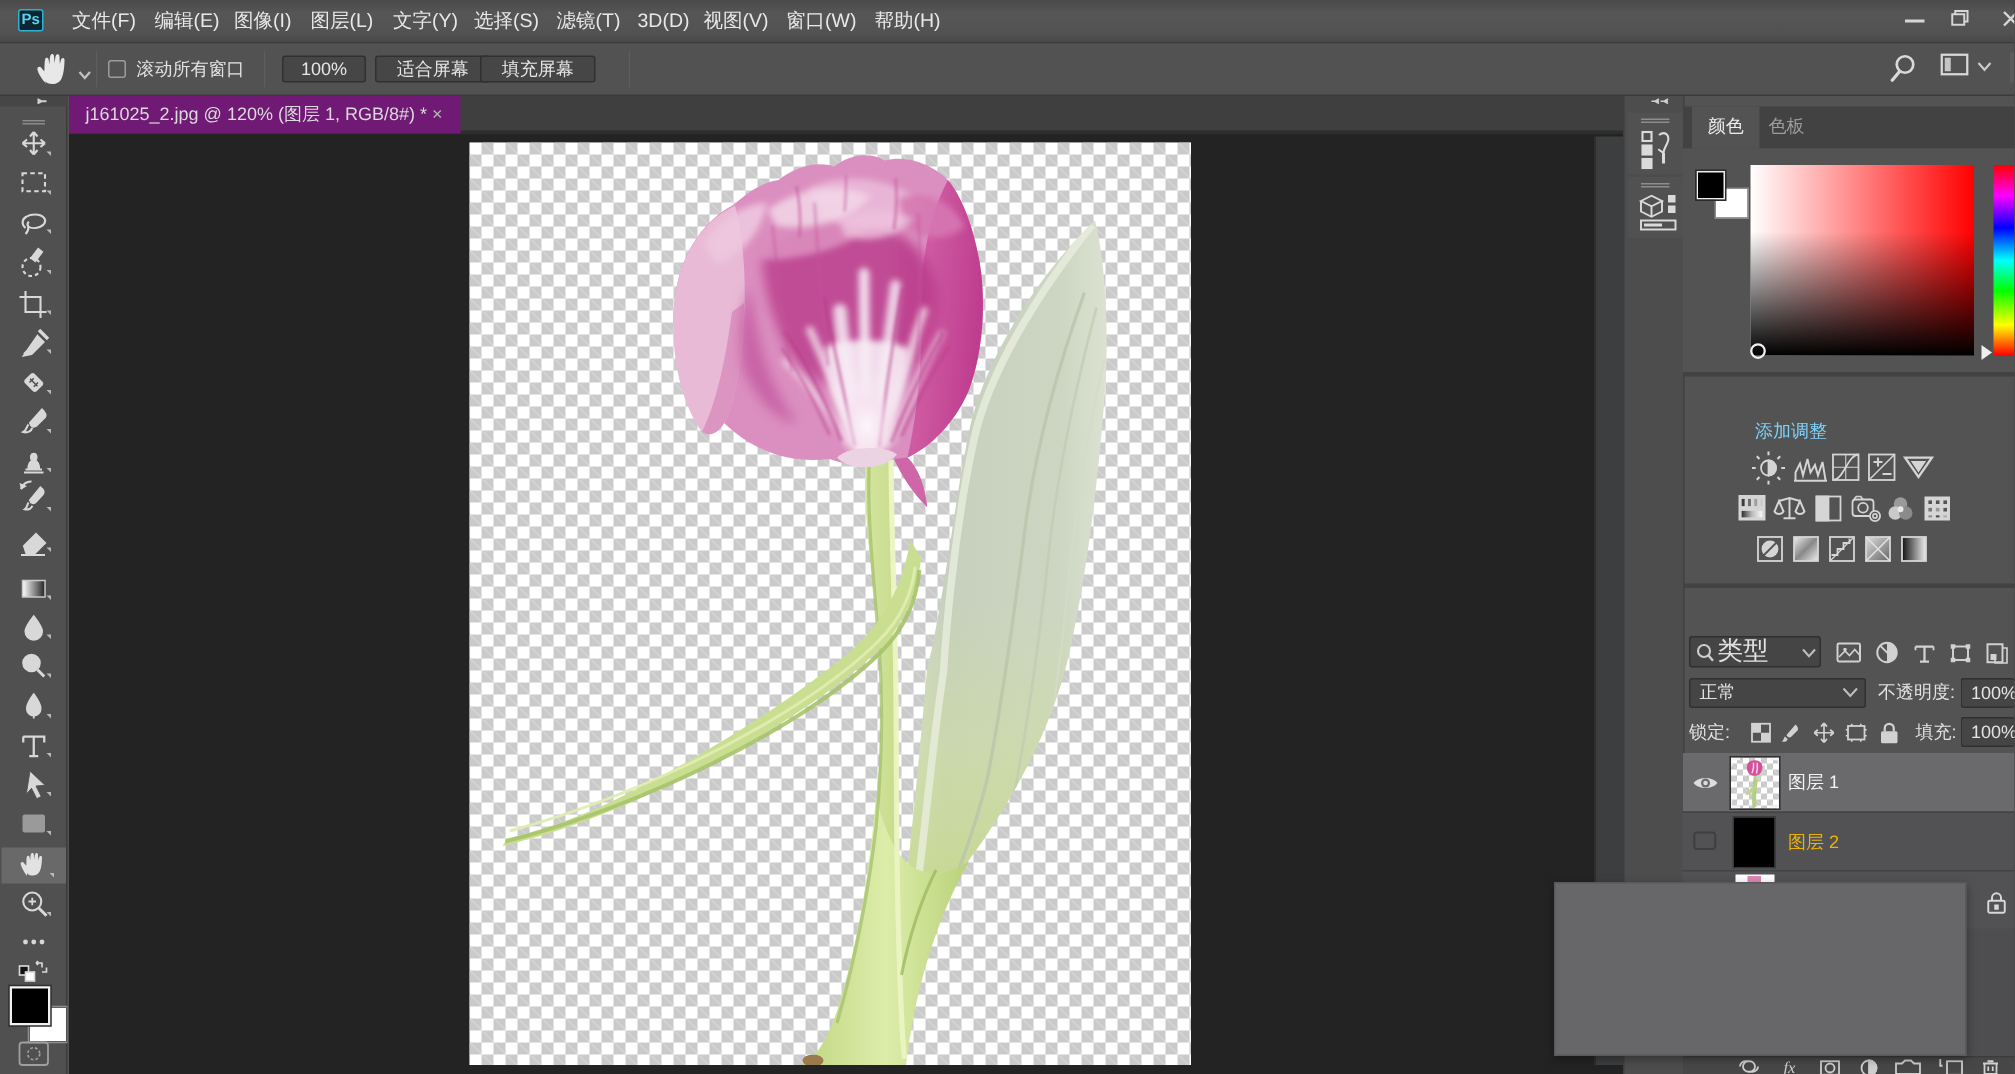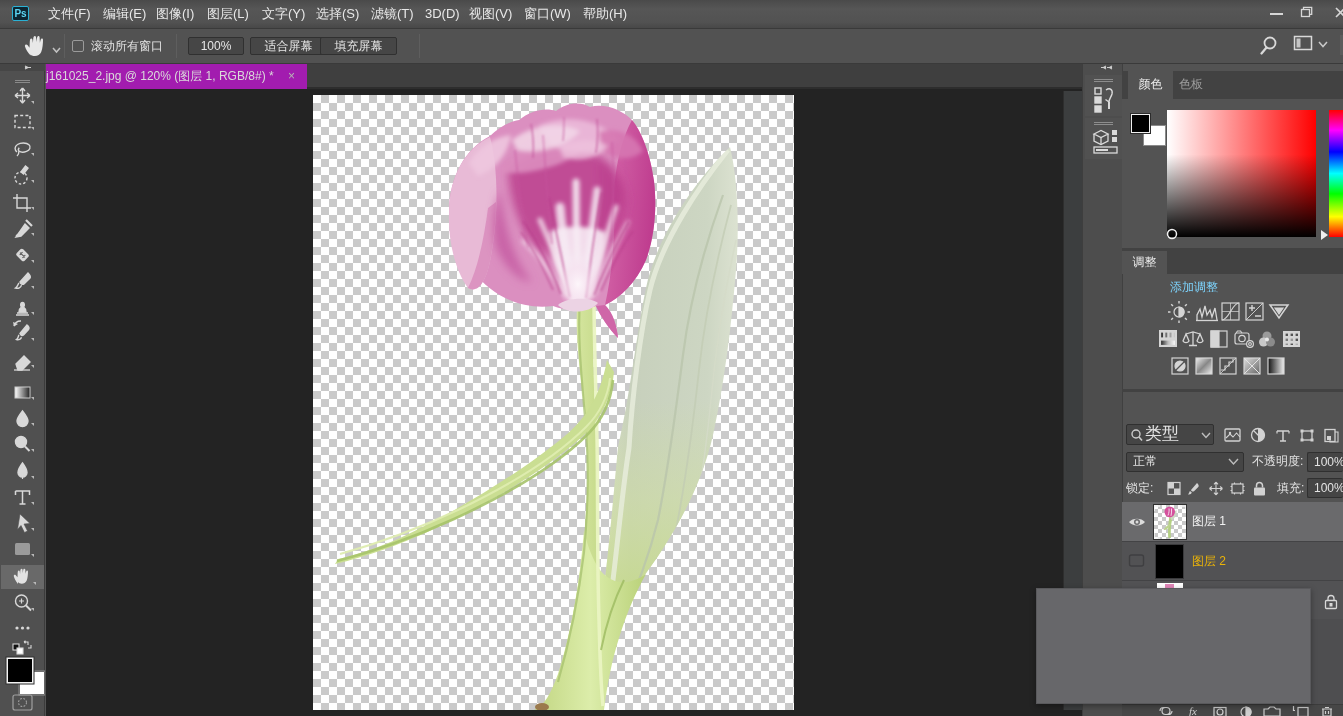--- a/index.html
+++ b/index.html
@@ -15,21 +15,21 @@
 .vsep{position:absolute;top:5px;height:24px;width:1px;background:#404040;border-right:1px solid #5e5e5e}
 .obtn{position:absolute;top:8px;height:18px;background:#464646;border:1px solid #303030;border-radius:2px;color:#e6e6e6;font-size:12px;text-align:center;line-height:16px}
 #chk{position:absolute;left:72px;top:40px;width:12px;height:12px;border:1px solid #9b9b9b;border-radius:2px;background:#525252}
 .olabel{position:absolute;top:29px;height:35px;line-height:35px;font-size:12px;color:#e2e2e2}
 
 #toolbar{position:absolute;left:0;top:64px;width:45px;height:652px;background:#505050;border-right:1px solid #3c3c3c}
 #tbhead{position:absolute;left:0;top:0;width:45px;height:7px;background:#464646}
 
 #canvas{position:absolute;left:46px;top:64px;width:1036px;height:652px;background:#232323}
 #tabbar{position:absolute;left:0;top:0;width:1036px;height:25px;background:#3f3f3f;border-bottom:2px solid #2d2d2d}
-#tab{position:absolute;left:0;top:0;width:261px;height:25px;background:#a21caf;color:#dadada;font-size:12px;line-height:25px;}
+#tab{position:absolute;left:0;top:0;width:261px;height:25px;background:#701a75;color:#dadada;font-size:12px;line-height:25px;padding-left:11px}
 #tabx{position:absolute;left:242px;top:0px;color:#b5b5b5;font-size:12px}
 #img{position:absolute;left:267px;top:31px;width:481px;height:615px;background-image:linear-gradient(45deg,#cacaca 25%,transparent 25%,transparent 75%,#cacaca 75%),linear-gradient(45deg,#cacaca 25%,#ffffff 25%,#ffffff 75%,#cacaca 75%);background-size:16px 16px;background-position:0 0,8px 8px}
 #vscroll{position:absolute;left:1017px;top:27px;width:19px;height:619px;background:#3c3e3f;border-left:1px solid #2e2e2e}
 #statusbar{position:absolute;left:0;top:644px;width:1036px;height:8px;background:#3a3a3a;border-top:1px solid #2c2c2c;color:#b9b9b9;font-size:10px}
 
 #rstrip{position:absolute;left:1082px;top:64px;width:40px;height:652px;background:#4d4d4d;border-left:1px solid #3e3e3e}
 #rshead{position:absolute;left:1082px;top:64px;width:261px;height:7px;background:#474747}
 #rpanel{position:absolute;left:1122px;top:64px;width:221px;height:652px;background:#535353;border-left:1px solid #404040}
 .tabrow{position:absolute;left:0;width:221px;background:#424242}
 .ptab{position:absolute;top:0;height:100%;font-size:12px;line-height:24px;text-align:center}
@@ -367,23 +367,20 @@
 <div class="abs" style="left:1167px;top:110px;width:149px;height:127px;background:linear-gradient(to top,#000,rgba(0,0,0,0) 65%),linear-gradient(to right,#fff,#f00)"></div>
 <svg class="abs" style="left:1163px;top:226px" width="20" height="18">
       <circle cx="9" cy="8" r="4.5" fill="none" stroke="#f2f2f2" stroke-width="1.5"></circle>
     </svg>
 <div class="abs" style="left:1329px;top:110px;width:14px;height:127px;background:linear-gradient(to bottom,#f00,#f0f 16%,#00f 33%,#0ff 50%,#0f0 66%,#ff0 84%,#f00)"></div>
 <svg class="abs" style="left:1319px;top:229px" width="10" height="12">
       <path d="M2 1 l7 5 -7 5z" fill="#efefef"></path>
     </svg>
 
 <div class="abs" style="left:1122px;top:248px;width:221px;height:3px;background:#424242"></div>
-<div class="tabrow" style="left:1122px;top:251px;height:23px">
-  <div class="ptab on" style="position:absolute;left:0;width:45px;height:23px;line-height:22px">调整</div>
-</div>
 <div class="olabel" style="left:1170px;top:276px;height:22px;line-height:22px;color:#7dd3fc">添加调整</div>
 <svg class="abs" style="left:1122px;top:296px" width="221" height="92" viewBox="0 0 221 92" id="adjsvg">
   <g stroke="#d5d5d5" fill="none" stroke-width="1.2">
 
     <g>
           <circle cx="57" cy="16" r="5"></circle>
           <path d="M57 16 m0-5 a5 5 0 0 1 0 10z" fill="#d5d5d5"></path>
           <g stroke-width="1.4">
             <path d="M57 7.5 v-2.5 M57 24.5 v2.5 M48.5 16 h-2.5 M65.5 16 h2.5 M51 10 l-1.8-1.8 M63 10 l1.8-1.8 M51 22 l-1.8 1.8 M63 22 l1.8 1.8"></path>
           </g>

